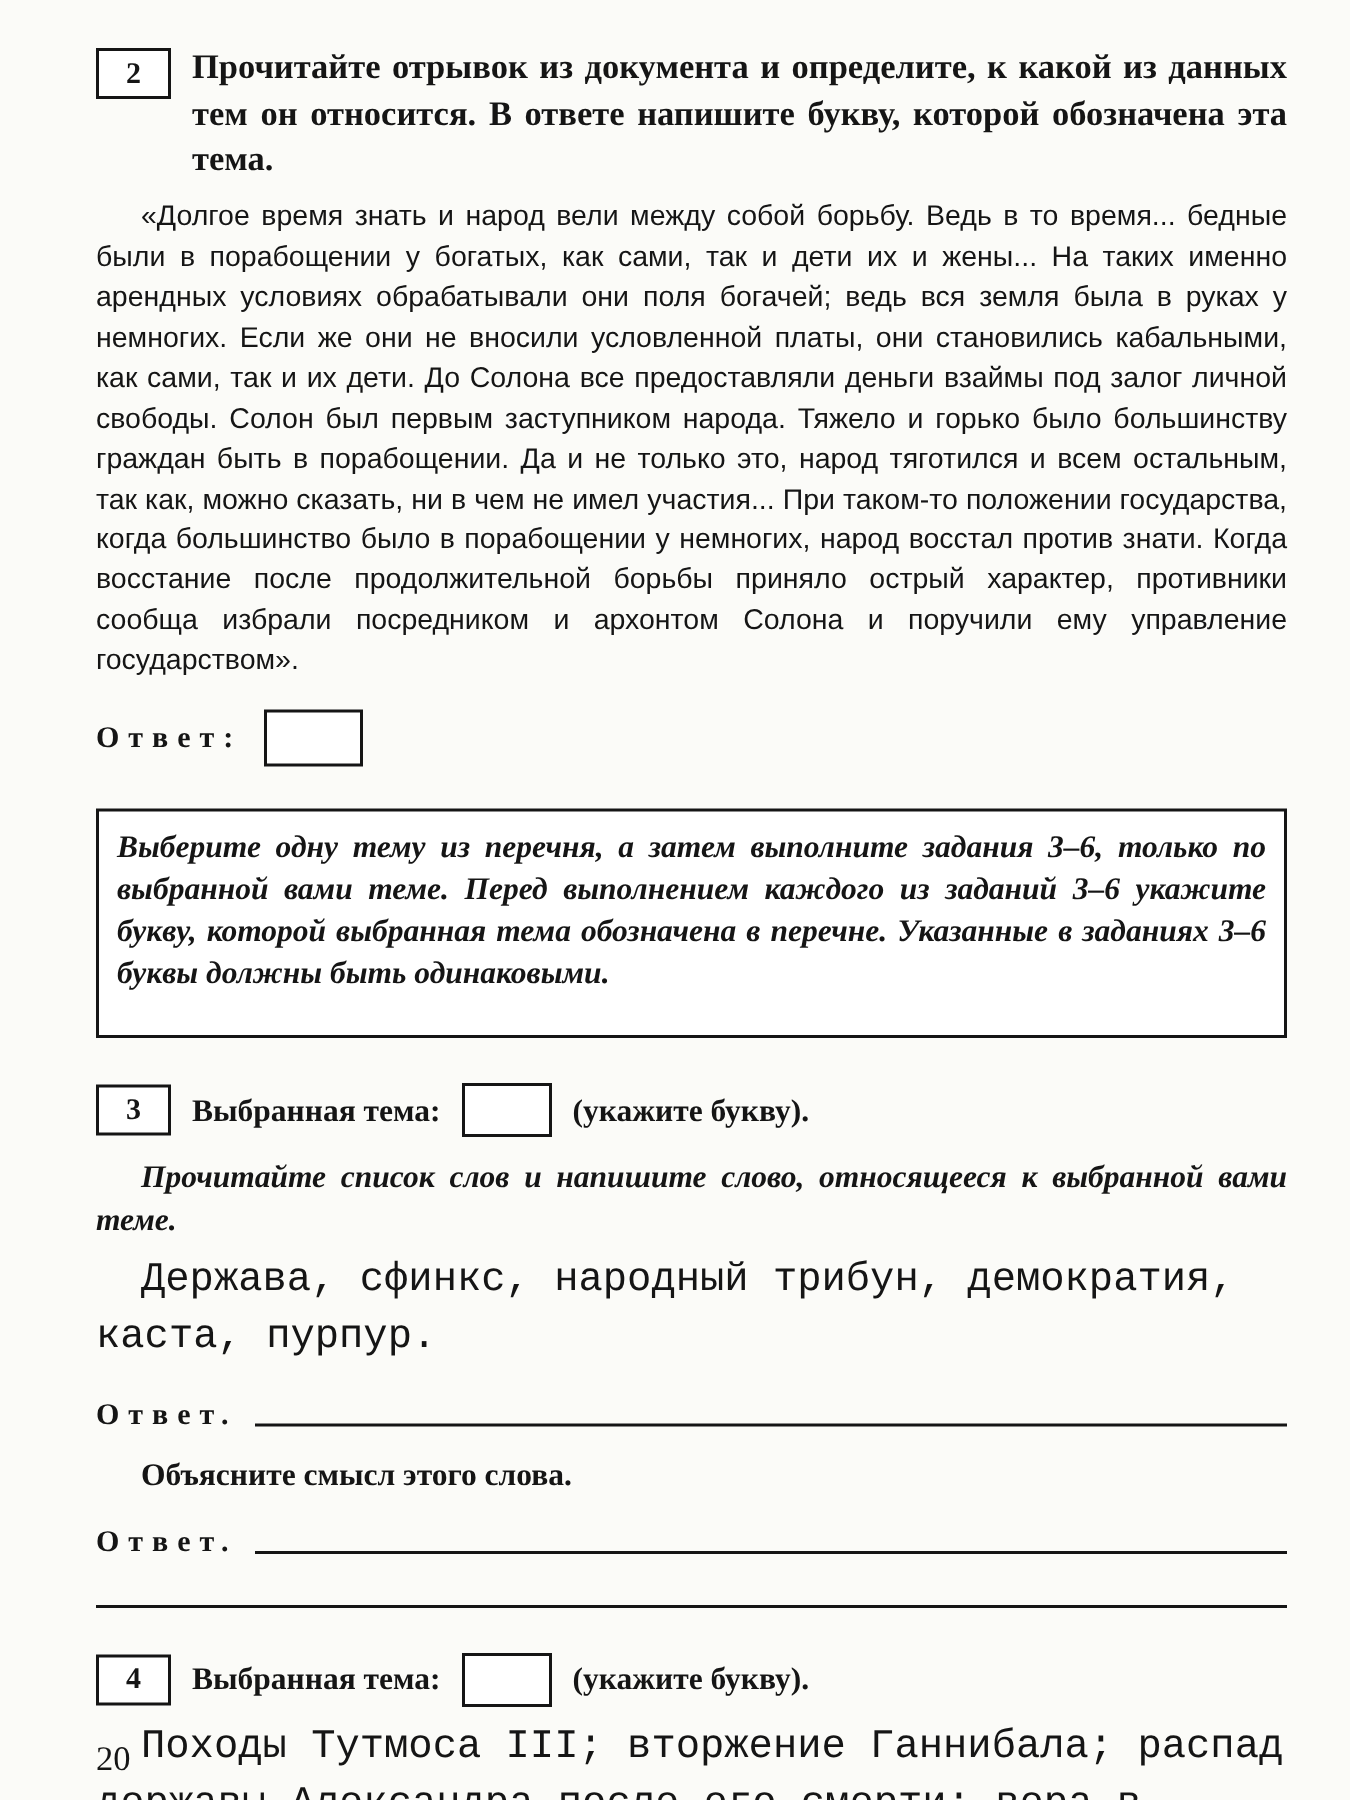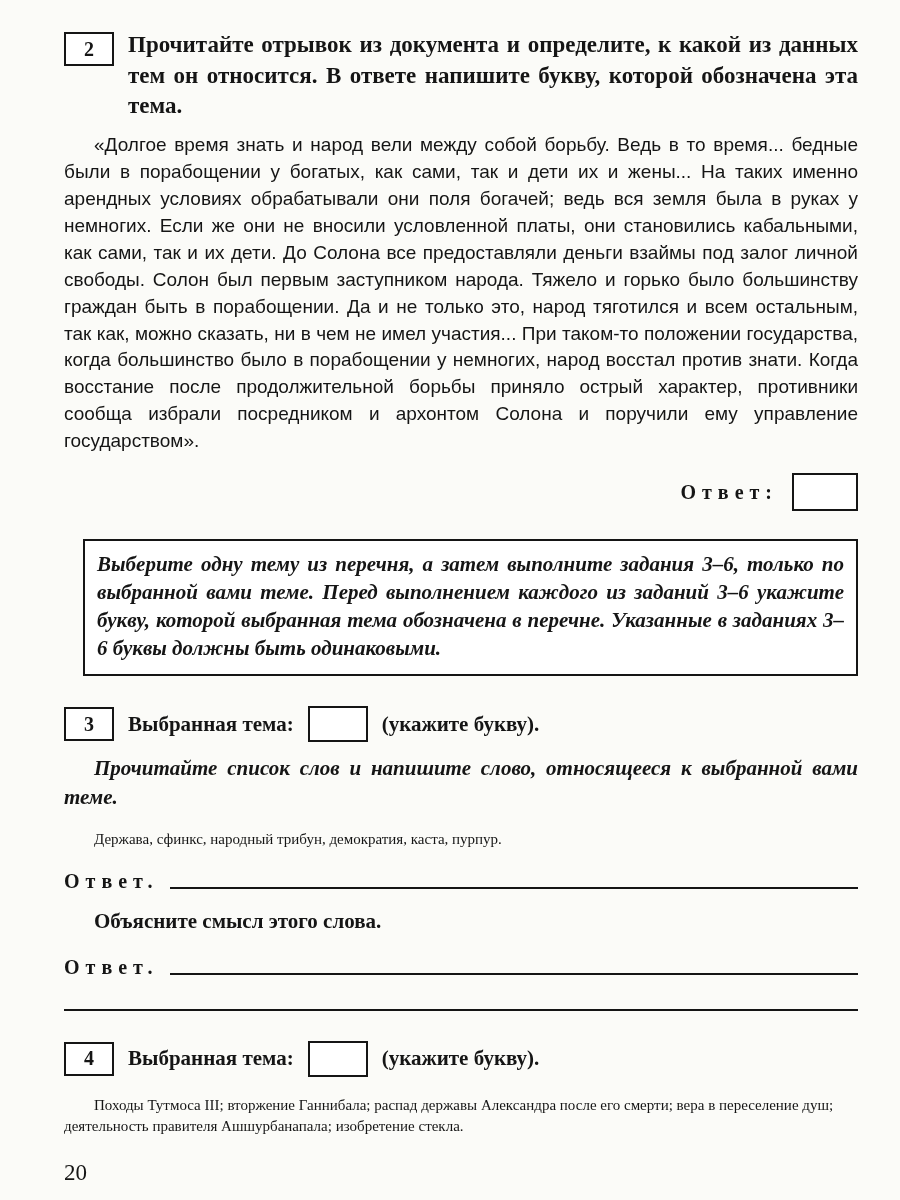--- a/index.html
+++ b/index.html
@@ -49,57 +49,56 @@
   }
   .para-bold{
     margin-top:14px;
     font-weight:bold;
     font-size:21px;
     line-height:1.35;
     text-align:justify;
     text-indent:30px;
   }
   .para-list{
-    margin-top:18px;
-    font-family:Liberation Serif, serif;
-    font-size:15px;
+    margin-top:8px;
+    font-family:Liberation Mono, monospace;
+    font-size:27px;
     line-height:1.42;
     text-align:left;
     text-indent:30px;
   }
   
   .answer-box-row{
     margin-top:18px;
-    display:flex;align-items:center;justify-content:flex-end;
+    display:flex;align-items:center;
   }
   .answer-label{
     font-weight:bold;
     font-size:20px;
     letter-spacing:0.30em;
   }
   .empty-box{
     display:inline-block;
     width:62px;height:34px;
     border:2px solid #151515;
     background:#fff;
     margin-left:14px;
     vertical-align:middle;
   }
   
   .instruction-box{
     margin-top:28px;
     border:2.5px solid #151515;
-    padding:10px 12px 12px 12px;
+    padding:10px 12px 28px 12px;
     font-weight:bold;
     font-style:italic;
     font-size:21px;
     line-height:1.32;
     text-align:justify;
     background:#fff;
-    margin-left:19px;
   }
   
   .theme-row{
     display:flex;align-items:center;gap:14px;
     margin-top:30px;
   }
   .theme-label, .theme-hint{
     font-weight:bold;
     font-size:21px;
     white-space:nowrap;

